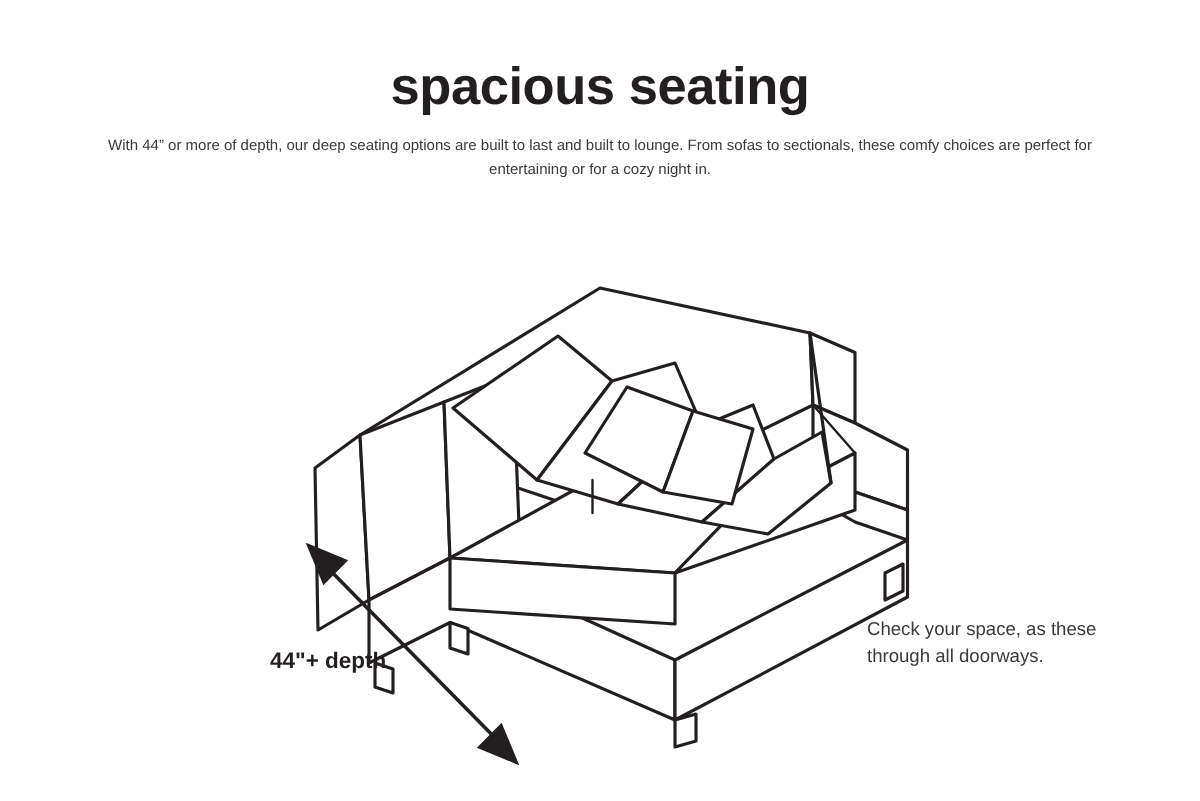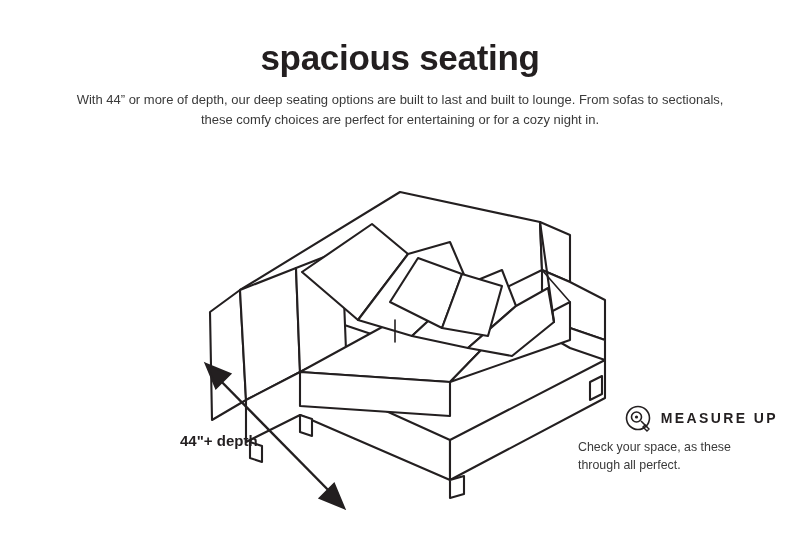--- a/index.html
+++ b/index.html
@@ -30,21 +30,21 @@
     font-weight: bold;
     letter-spacing: -0.3px;
     color: #231f20;
   }
   .subhead {
     position: absolute;
     top: 90px;
     left: 60px;
     width: 680px;
     text-align: center;
-    font-size: 13px;
+    font-size: 10px;
     line-height: 1.55;
     color: #3a3a3a;
   }
   .sofa-art {
     position: absolute;
     top: 150px;
     left: 150px;
     width: 520px;
     height: 360px;
   }
@@ -145,31 +145,19 @@
     <g stroke="#231f20" stroke-width="2.4" fill="#231f20">
       <line x1="62" y1="222" x2="188" y2="350"></line>
       <polygon points="56,214 80,224 66,238"></polygon>
       <polygon points="194,358 170,348 184,334"></polygon>
     </g>
   </svg>
 
   <div class="depth-label">44"+ depth</div>
 
   <div class="measure-block">
-    <div class="measure-title-row">
-      <span class="measure-icon">
-        <svg viewBox="0 0 28 28" width="28" height="28">
-          <circle cx="14" cy="14" r="11.5" fill="none" stroke="#231f20" stroke-width="1.6"></circle>
-          <circle cx="12.5" cy="13" r="5" fill="none" stroke="#231f20" stroke-width="1.6"></circle>
-          <circle cx="12.5" cy="13" r="1.6" fill="#231f20"></circle>
-          <path d="M17 17 L23 23" stroke="#231f20" stroke-width="1.6" fill="none"></path>
-          <path d="M21 21 L25 25 L23 27 L19 23 Z" fill="none" stroke="#231f20" stroke-width="1.4"></path>
-        </svg>
-      </span>
-      <span class="measure-title">MEASURE UP</span>
-    </div>
     <div class="measure-body">
       <div>Check your space, as these</div>
-      <div>through all perfect.</div>
+      <div>through all doorways.</div>
     </div>
   </div>
 
 </div>
 
 </body></html>

